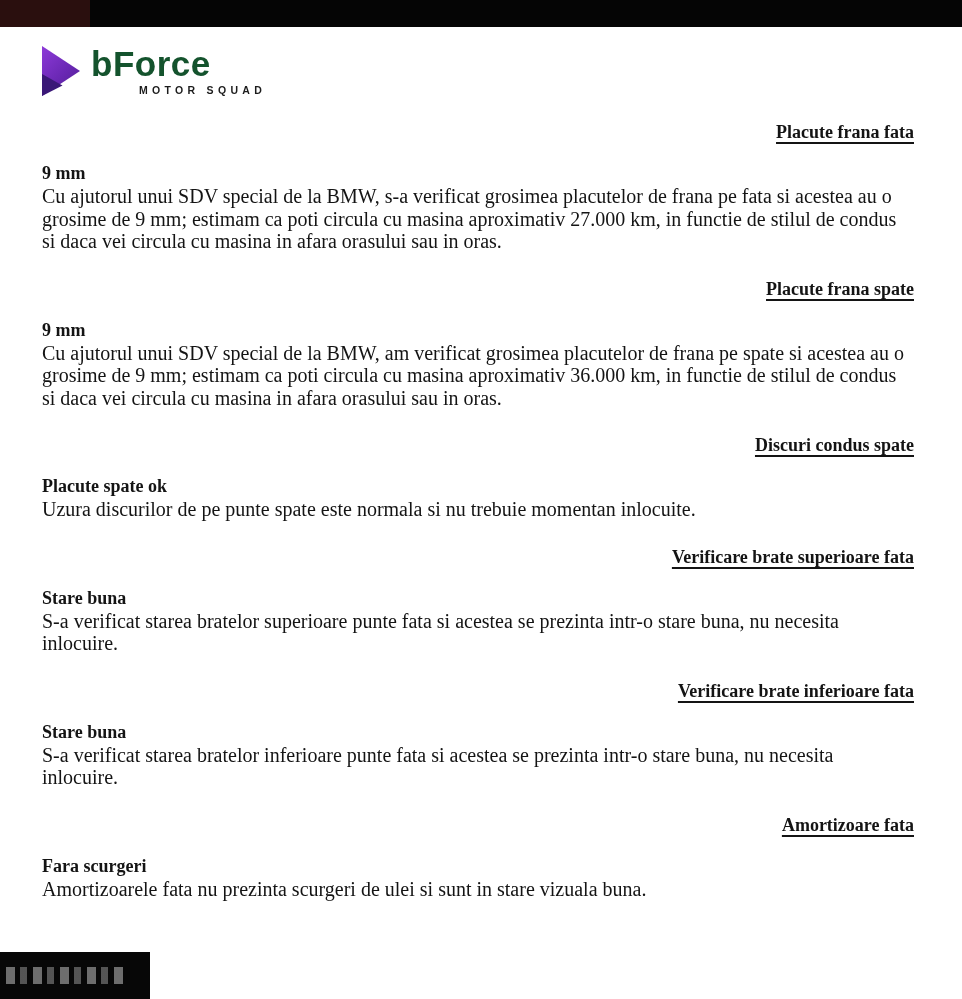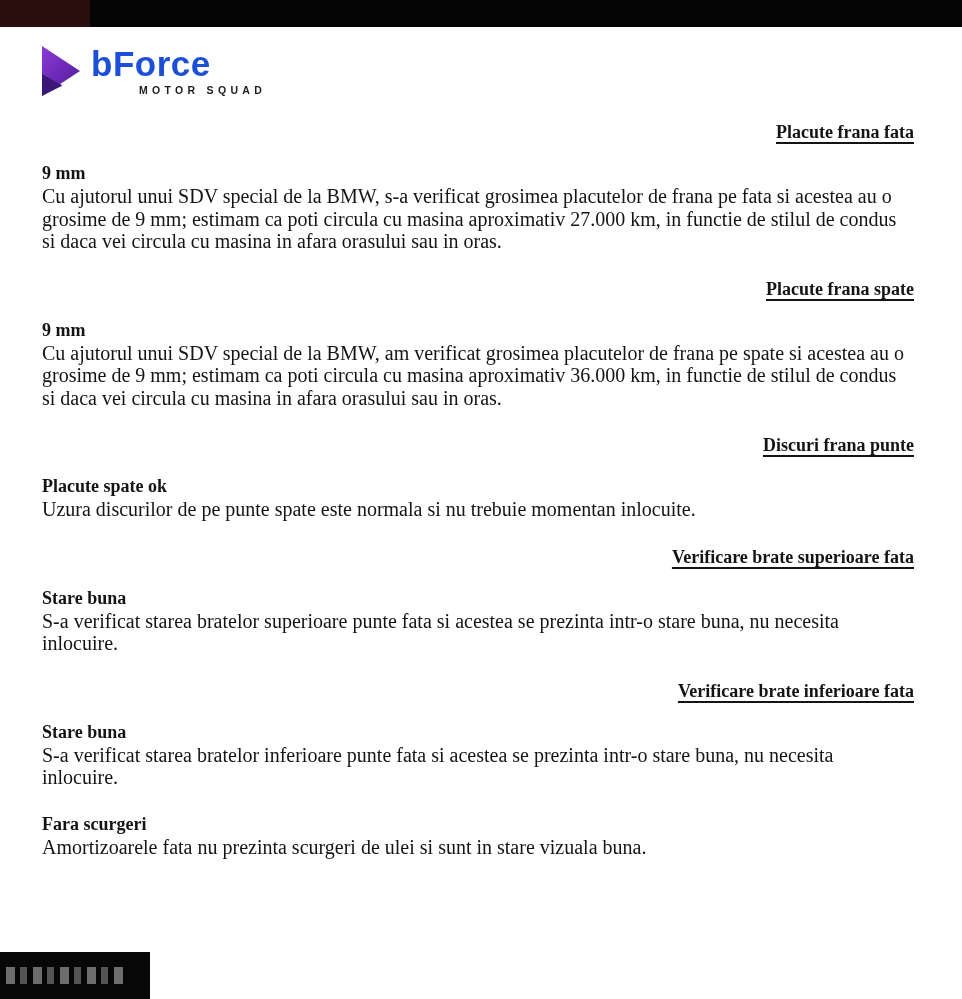--- a/index.html
+++ b/index.html
@@ -37,21 +37,21 @@
   }
   .logo-fold {
     position: absolute; inset: 0;
     background: #3a1877;
     clip-path: polygon(0 56%, 54% 79%, 0 100%);
   }
   .brand-text { display: flex; flex-direction: column; }
   .brand-name {
     font-family: "Liberation Sans", sans-serif;
     font-weight: 800; font-size: 35px; line-height: 34px;
-    letter-spacing: 0.5px; color: #1d4ed8;
+    letter-spacing: 0.5px; color: #14532d;
   }
   .brand-tagline {
     font-family: "Liberation Sans", sans-serif;
     font-weight: 700; font-size: 10.5px; line-height: 12px;
     letter-spacing: 4.3px; color: #1c1c1c; margin-top: 3px; padding-left: 48px;
   }
 
   
   .content {
     position: absolute; top: 120px; left: 42px;
@@ -120,38 +120,39 @@
     </section>
 
     <section class="section">
       <h2 class="sec-heading">Placute frana spate</h2>
       <div class="sec-status">9 mm</div>
       <div class="sec-body">Cu ajutorul unui SDV special de la BMW, am verificat grosimea placutelor de frana pe spate si acestea au o grosime de 9 mm; estimam ca poti circula cu masina aproximativ 36.000 km, in functie de stilul de condus si daca vei circula cu masina in afara orasului sau in oras.</div>
     </section>
 
 
     <section class="section">
-      <h2 class="sec-heading">Discuri frana punte</h2>
+      <h2 class="sec-heading">Discuri condus spate</h2>
       <div class="sec-status">Placute spate ok</div>
       <div class="sec-body">Uzura discurilor de pe punte spate este normala si nu trebuie momentan inlocuite.</div>
     </section>
 
     <section class="section">
       <h2 class="sec-heading">Verificare brate superioare fata</h2>
       <div class="sec-status">Stare buna</div>
       <div class="sec-body">S-a verificat starea bratelor superioare punte fata si acestea se prezinta intr-o stare buna, nu necesita inlocuire.</div>
     </section>
 
     <section class="section">
       <h2 class="sec-heading">Verificare brate inferioare fata</h2>
       <div class="sec-status">Stare buna</div>
       <div class="sec-body">S-a verificat starea bratelor inferioare punte fata si acestea se prezinta intr-o stare buna, nu necesita inlocuire.</div>
     </section>
 
     <section class="section">
+      <h2 class="sec-heading">Amortizoare fata</h2>
       <div class="sec-status">Fara scurgeri</div>
       <div class="sec-body">Amortizoarele fata nu prezinta scurgeri de ulei si sunt in stare vizuala buna.</div>
     </section>
   </main>
 
   <div class="watermark-box">
     <div class="wm-glyphs"></div>
   </div>
 
 </div>

